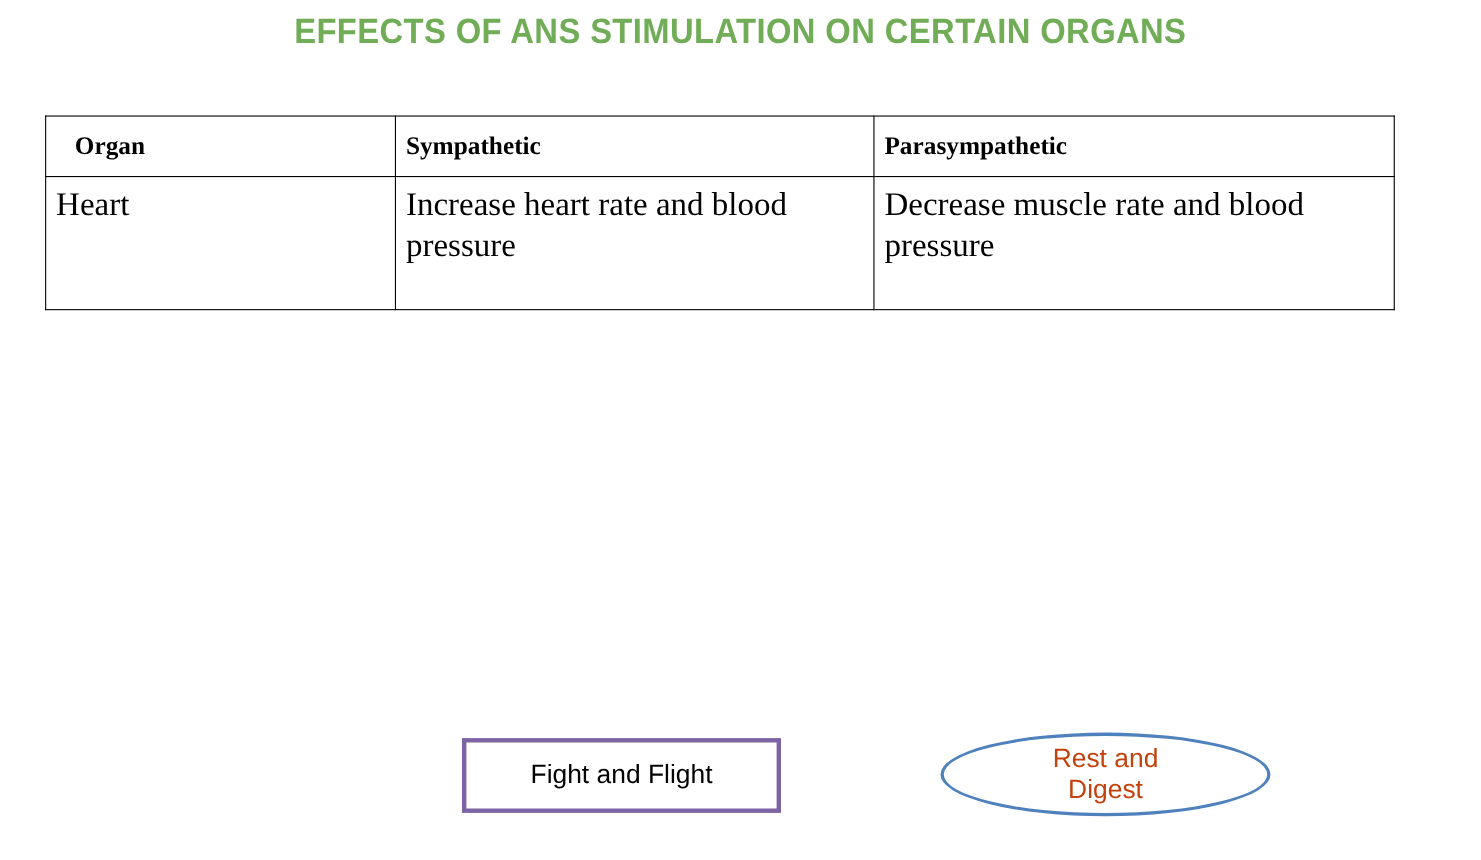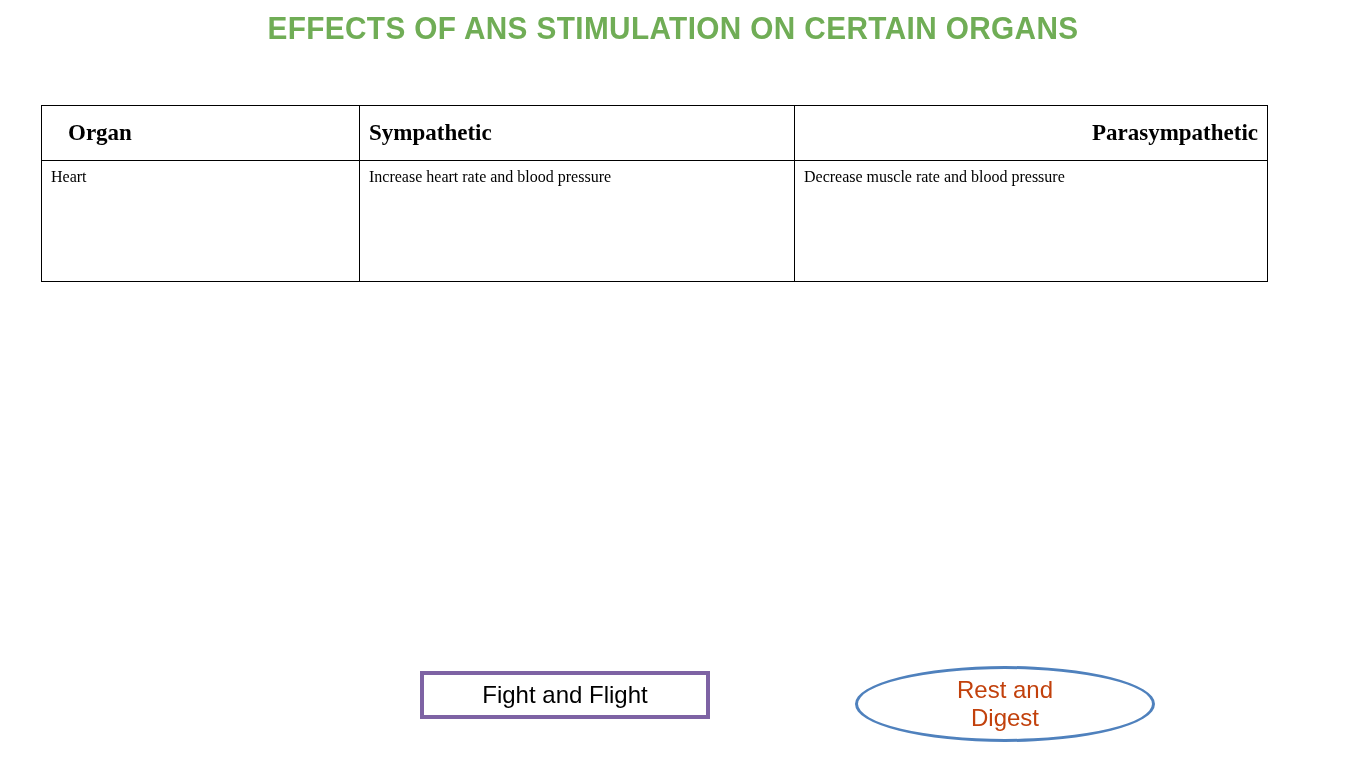--- a/index.html
+++ b/index.html
@@ -46,50 +46,50 @@
   }
   .ans-table col.c1 { width: 318px; }
   .ans-table col.c2 { width: 435px; }
   .ans-table col.c3 { width: 473px; }
 
   .ans-table th,
   .ans-table td {
     border: 1.6px solid #000000;
     vertical-align: top;
     padding: 6px 9px 4px 9px;
-    font-size: 16px;
+    font-size: 30px;
     line-height: 1.28;
     color: #000000;
     font-family: "Liberation Serif", "DejaVu Serif", serif;
   }
 
   .ans-table thead th {
     font-weight: bold;
     height: 46px;
     vertical-align: middle;
     padding-top: 4px;
     padding-bottom: 4px;
     font-size: 23px;
   }
   .ans-table thead th.th-organ { text-align: left; padding-left: 26px; }
   .ans-table thead th.th-symp  { text-align: left; }
-  .ans-table thead th.th-para  { text-align: right; }
+  .ans-table thead th.th-para  { text-align: left; }
 
   .row-heart td     { height: 110px; }
   .row-digestion td { height: 100px; }
   .row-bladder td   { height: 148px; }
   .row-lung td      { height: 100px; }
 
   
   .shape-rect {
     position: absolute;
     left: 420px;
     top: 671px;
     width: 290px;
-    height: 48px;
+    height: 68px;
     box-sizing: border-box;
     border: 4px solid #7E63A4;
     background: #ffffff;
     display: flex;
     align-items: center;
     justify-content: center;
     font-family: "Liberation Sans", "DejaVu Sans", sans-serif;
     font-size: 24px;
     color: #000000;
     line-height: 1.15;

